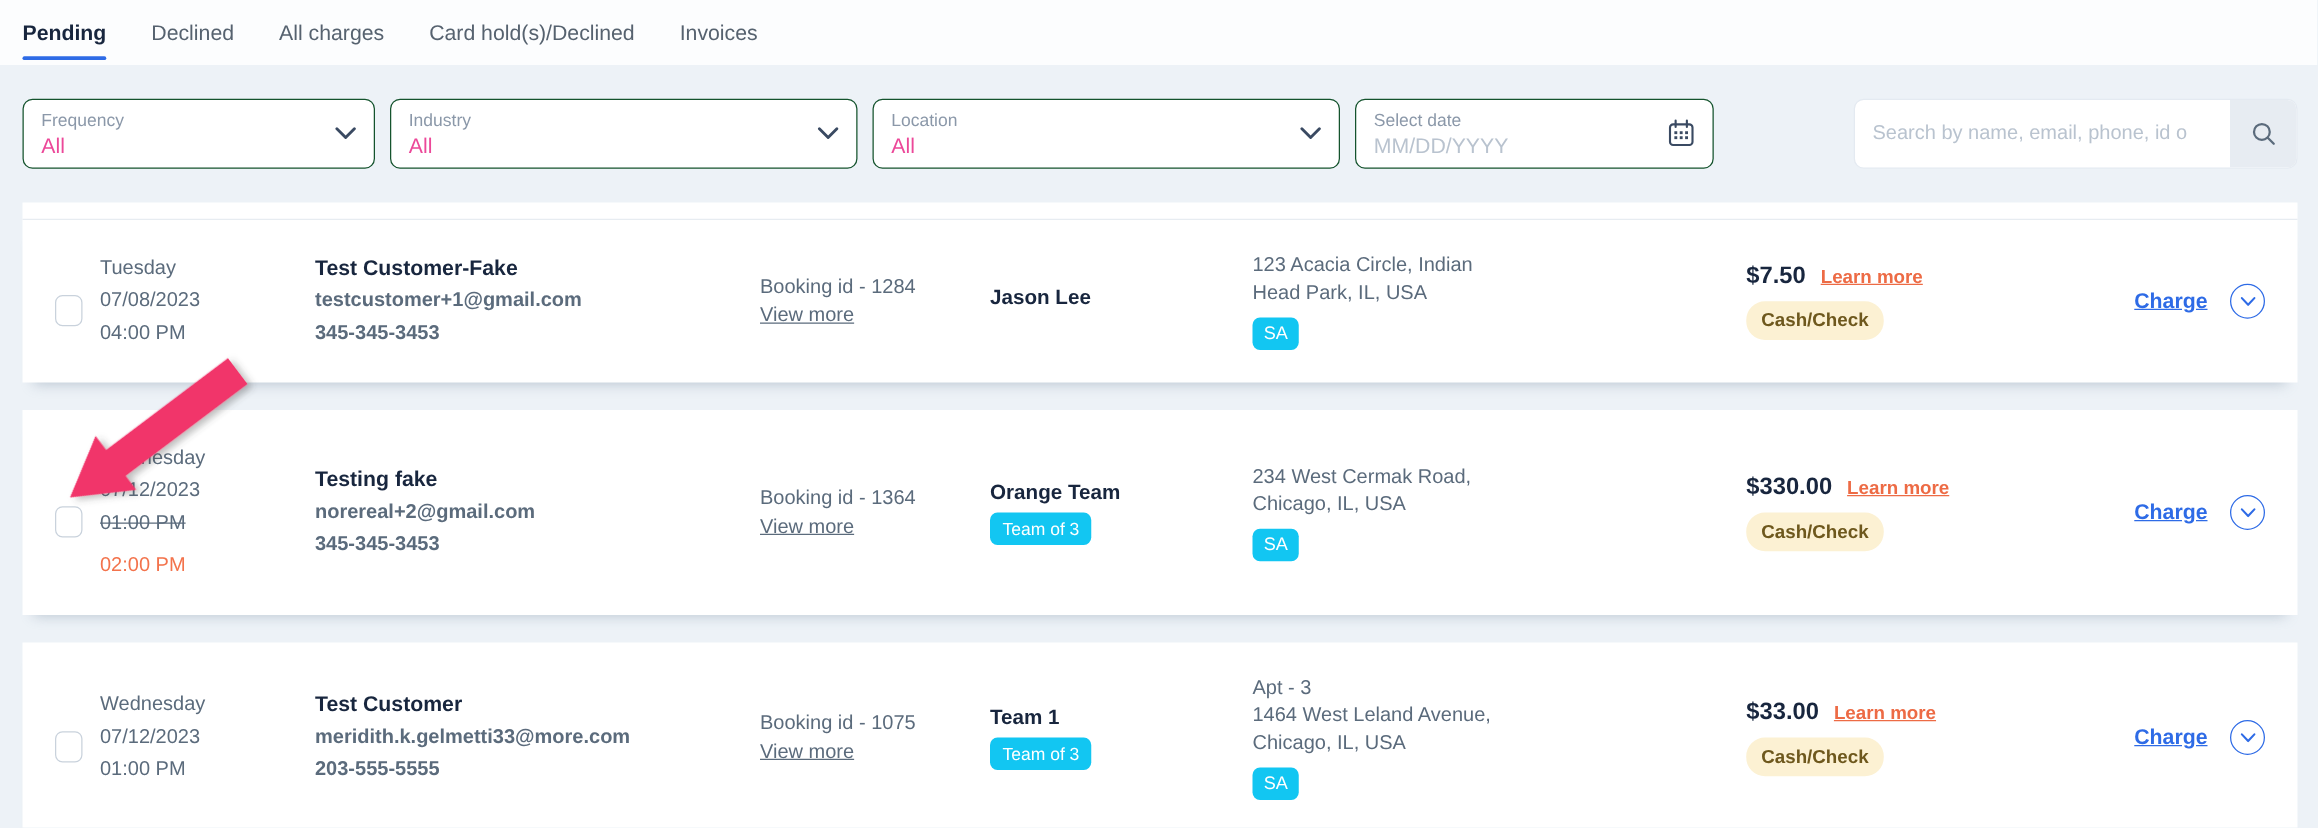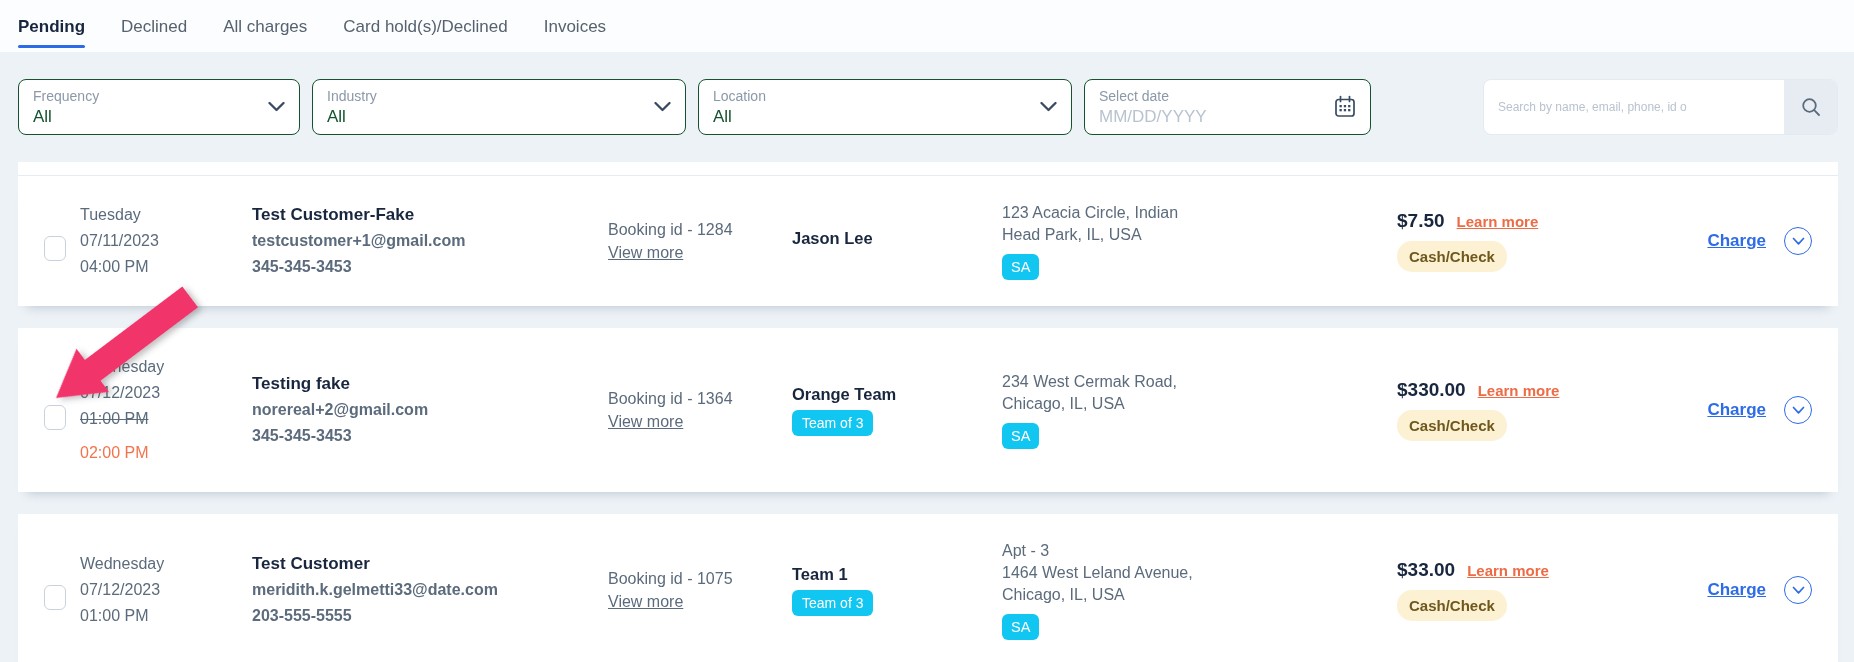--- a/index.html
+++ b/index.html
@@ -30,32 +30,32 @@
   }
   .fbox{
     background:#fff;border:1px solid #14532d;border-radius:8px;height:56px;
     box-sizing:border-box;padding:8px 14px;position:relative;flex:none;cursor:pointer;
   }
   .fbox.w-freq{width:282px;margin-right:12px;}
   .fbox.w-ind{width:374px;margin-right:12px;}
   .fbox.w-loc{width:374px;margin-right:12px;}
   .fbox.w-date{width:287px;}
   .f-label{font-size:14px;color:#8b98a9;margin-bottom:3px;}
-  .f-value{font-size:17px;color:#14532d;}
+  .f-value{font-size:17px;color:#ec4899;}
   .f-value.placeholder{color:#b9c3cf;}
   .chev{position:absolute;right:14px;top:50%;transform:translateY(-50%);}
   .cal{position:absolute;right:12px;top:50%;transform:translateY(-50%);}
   .searchwrap{
     margin-left:auto;width:355px;height:56px;box-sizing:border-box;
     background:#fff;border:1px solid #e4eaf1;border-radius:8px;overflow:hidden;
     display:flex;flex:none;
   }
   .searchwrap input{
     flex:1;border:none;outline:none;background:transparent;
-    font-family:inherit;font-size:12px;color:#2b3a50;padding:0 14px;min-width:0;
+    font-family:inherit;font-size:16px;color:#2b3a50;padding:0 14px;min-width:0;
   }
   .searchwrap input::placeholder{color:#b9c3cf;}
   .searchbtn{
     width:53px;border:none;background:#e7ecf2;cursor:pointer;
     display:flex;align-items:center;justify-content:center;flex:none;
   }
   
   .list{margin:0 16px 0 18px;position:relative;}
   .list-top{height:13px;background:#fff;border-bottom:1px solid #e7ecf1;}
   .row{
@@ -172,21 +172,21 @@
 
 <main class="list">
   <div class="list-top"></div>
   <div id="rows">
   <div class="row">
     <div class="c-check">
           <div class="checkbox"></div>
         </div>
     <div class="c-dt">
       <div>Tuesday</div>
-      <div>07/11/2023</div>
+      <div>07/08/2023</div>
       <div>04:00 PM</div>
 
     </div>
     <div class="c-cust">
       <div class="name">Test Customer-Fake</div>
       <div class="sub">testcustomer+1@gmail.com</div>
       <div class="sub">345-345-3453</div>
     </div>
     <div class="c-book">
       <div class="bid">Booking id - 1284</div>
@@ -272,21 +272,21 @@
           <div class="checkbox"></div>
         </div>
     <div class="c-dt">
       <div>Wednesday</div>
       <div>07/12/2023</div>
       <div>01:00 PM</div>
 
     </div>
     <div class="c-cust">
       <div class="name">Test Customer</div>
-      <div class="sub">meridith.k.gelmetti33@date.com</div>
+      <div class="sub">meridith.k.gelmetti33@more.com</div>
       <div class="sub">203-555-5555</div>
     </div>
     <div class="c-book">
       <div class="bid">Booking id - 1075</div>
       <a class="viewmore">View more</a>
     </div>
     <div class="c-team">
       <div class="tname">Team 1</div>
       <span class="badge-cyan">Team of 3</span>
     </div>

